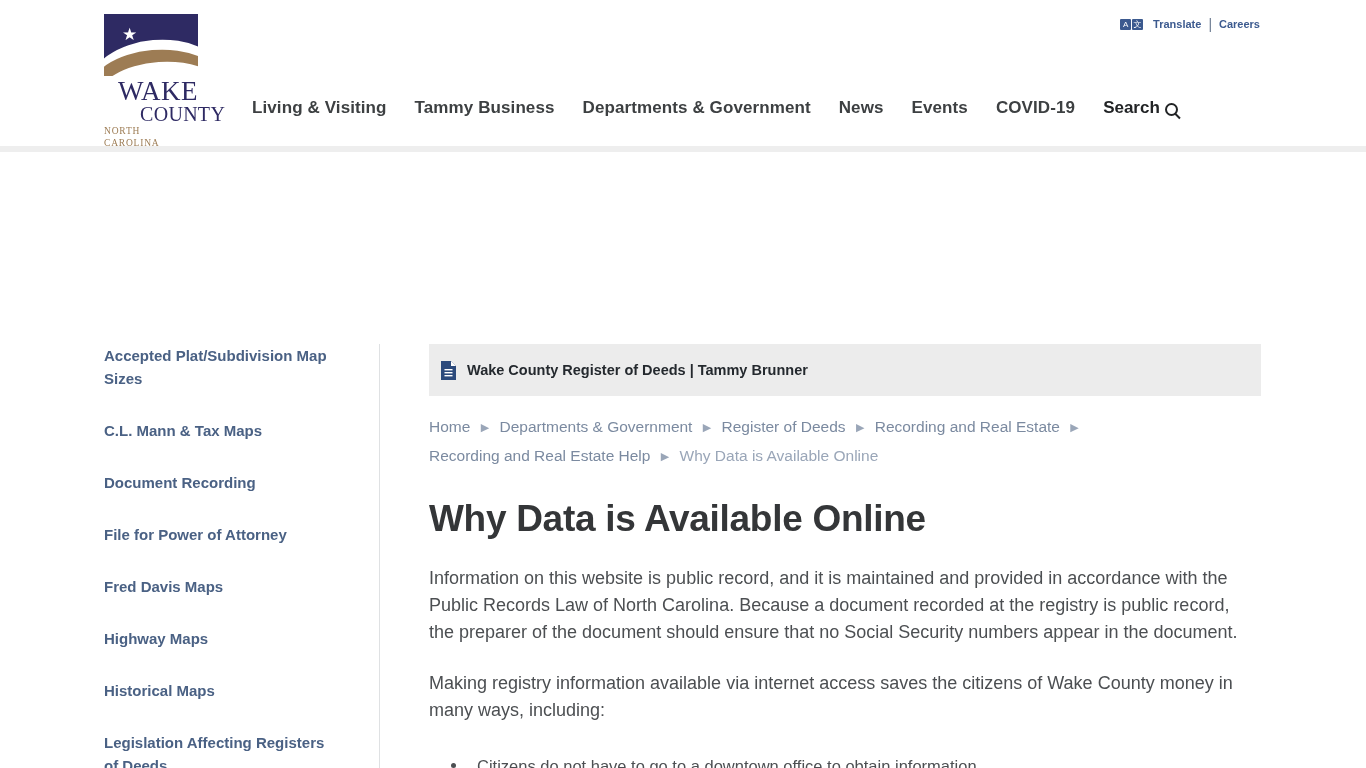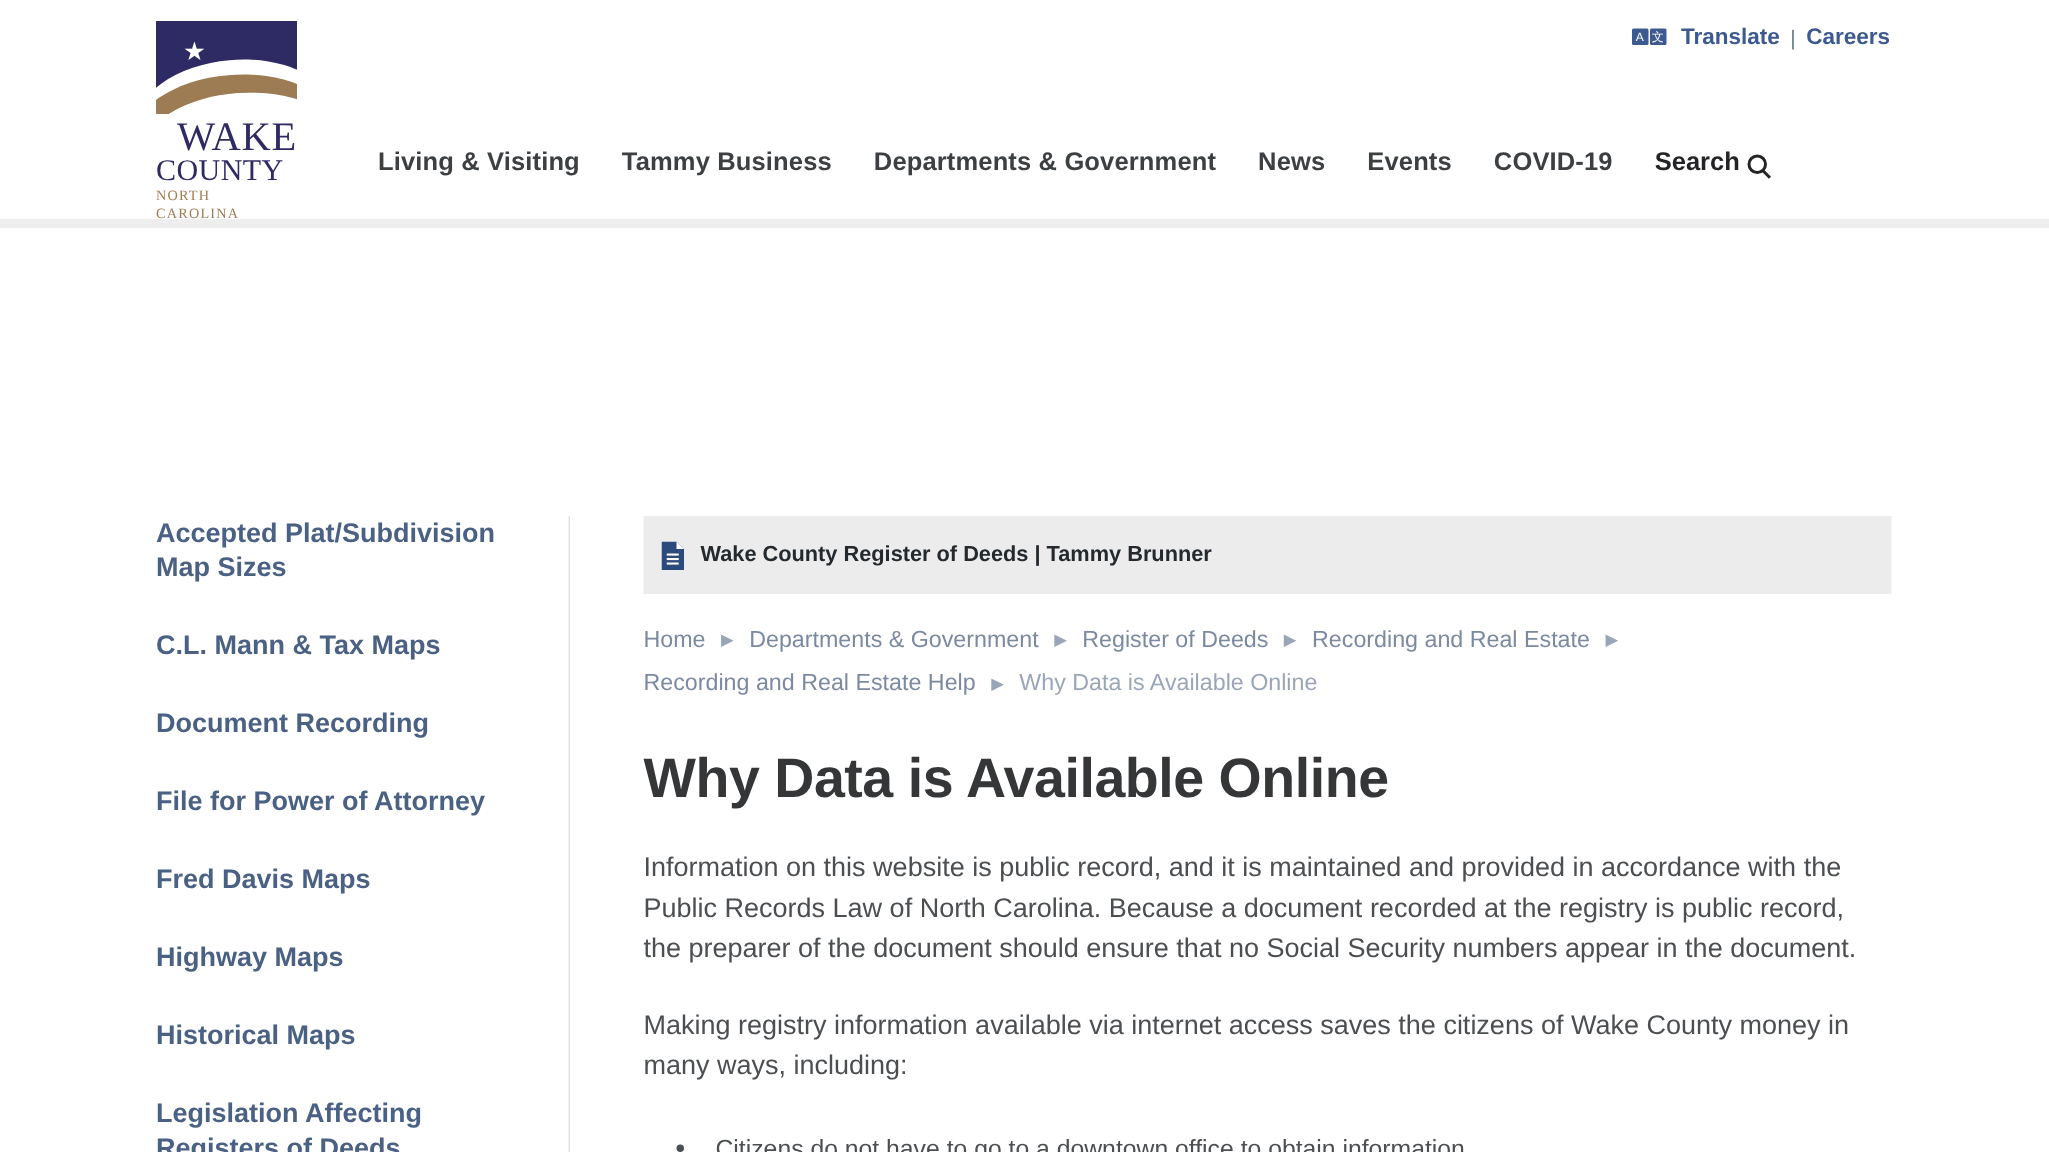--- a/index.html
+++ b/index.html
@@ -84,20 +84,21 @@
     margin-top: 3px;
     text-align: right;
   }
   .logo-county {
     font-family: "Liberation Serif", serif;
     color: #2e2a63;
     font-size: 20px;
     line-height: 21px;
     letter-spacing: 0.3px;
     font-weight: 400;
+    margin-left: 36px;
   }
   .logo-nc {
     font-family: "Liberation Serif", serif;
     color: #9d7c54;
     font-size: 9.5px;
     line-height: 12px;
     letter-spacing: 0.8px;
   }
 
   
@@ -123,21 +124,21 @@
     color: #ffffff;
     font-size: 8px;
     line-height: 11px;
     text-align: center;
     border-radius: 1px;
     font-family: "Liberation Sans", sans-serif;
   }
   .utility-link {
     color: #3c5a8f;
     text-decoration: none;
-    font-size: 15px;
+    font-size: 11px;
     font-weight: 600;
   }
   .utility-sep { color: #6a7a90; font-size: 14px; }
 
   
   .main-nav {
     position: absolute;
     left: 252px;
     top: 98px;
     display: flex;
@@ -189,21 +190,21 @@
     left: 104px;
     top: 196px;
     width: 276px;
     border-right: 1px solid #dfe1e3;
     height: 572px;
     padding-right: 24px;
   }
   .sidebar-link {
     display: block;
     color: #4a6184;
-    font-size: 18px;
+    font-size: 15px;
     font-weight: 700;
     line-height: 23px;
     text-decoration: none;
     margin-bottom: 29px;
     max-width: 236px;
   }
 
   .content {
     position: absolute;
     left: 429px;

